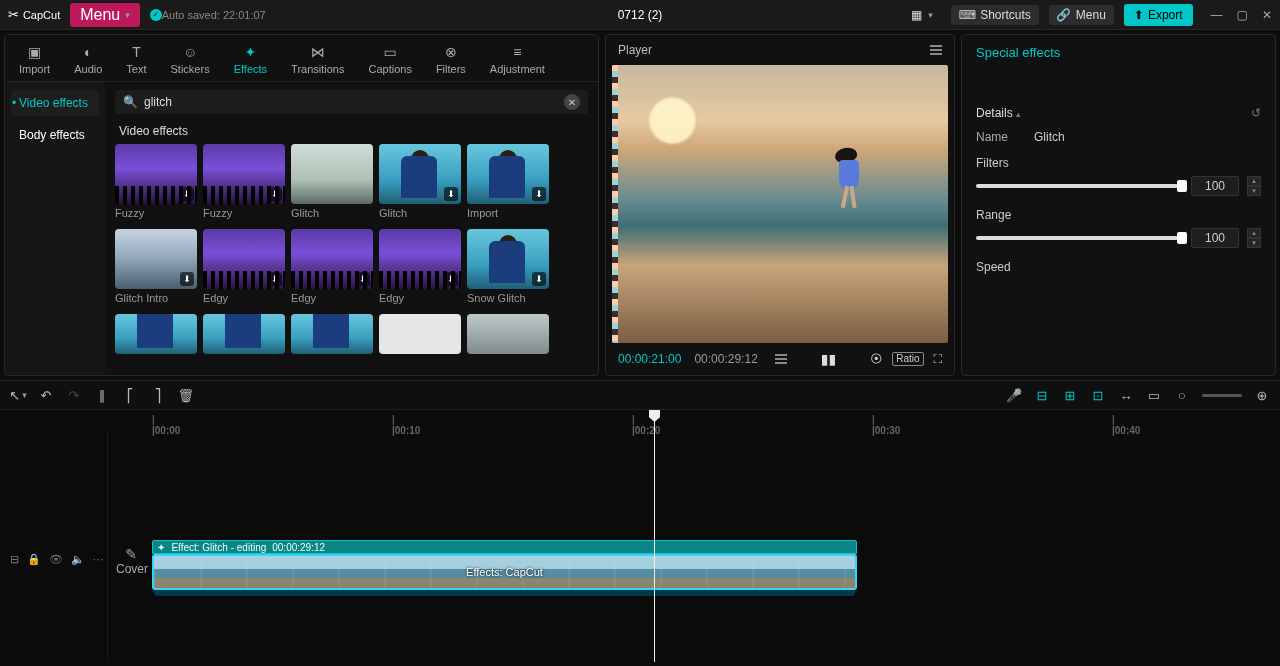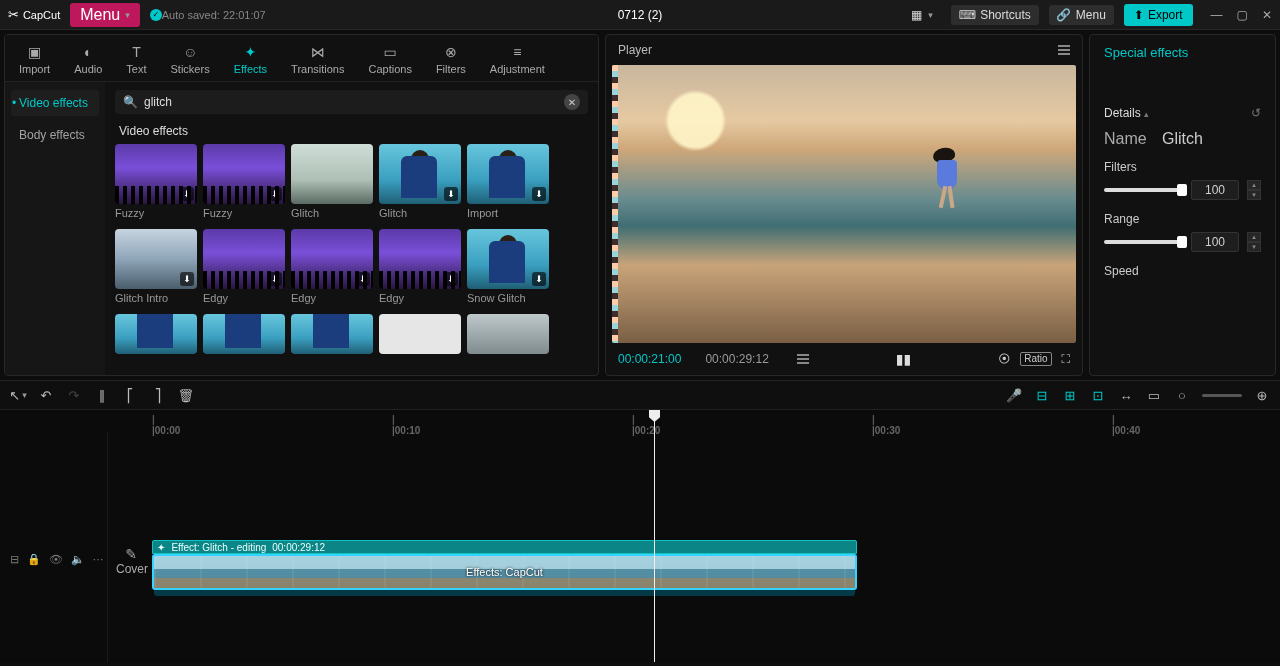--- a/index.html
+++ b/index.html
@@ -14,31 +14,31 @@
 .title-center { position:absolute; left:50%; transform:translateX(-50%); color:#fff; font-size:12px; font-weight:500;}
 .tb-btn { background:transparent; color:#ddd; padding:3px 8px; border-radius:3px; font-size:12px; display:flex; align-items:center; gap:4px;}
 .tb-btn.boxed { background:#2d2d2d; }
 .tb-btn.export { background:#00c8c8; color:#000; font-weight:500; padding:4px 10px; }
 .win-ctrl { display:flex; gap:14px; margin-left:8px; color:#aaa; }
 .win-ctrl span { cursor:default; }
 
 .workspace { display:flex; height: 350px; gap:6px; padding:4px; }
 .panel { background:#111; border:1px solid #282828; border-radius:4px; display:flex; flex-direction:column; overflow:hidden; }
 .panel.left { width: 595px; }
-.panel.mid { width: 478px; }
+.panel.mid { width: 350px; }
 .panel.right { flex:1; }
 
 .top-tabs { display:flex; background:#111; padding:4px 8px 0; gap:12px; border-bottom:1px solid #222; }
 .top-tab { display:flex; flex-direction:column; align-items:center; gap:2px; padding:4px 6px 6px; color:#aaa; font-size:11px; cursor:default; }
 .top-tab.active { color:#00c8c8; }
 .tab-icon { width:18px; height:18px; display:flex; align-items:center; justify-content:center; font-size:14px;}
 
 .left-body { display:flex; flex:1; overflow:hidden;}
 .side-sub { width:100px; background:#161616; padding:8px 6px; display:flex; flex-direction:column; gap:6px;}
-.sub-item { padding:6px 8px; font-size:12px; color:#a3a3a3; border-radius:3px; position:relative;}
+.sub-item { padding:6px 8px; font-size:12px; color:#ffffff; border-radius:3px; position:relative;}
 .sub-item.active { color:#00c8c8; background:#1e1e1e;}
 .sub-item.active::before { content:"•"; position:absolute; left:1px; }
 .effects-area { flex:1; padding:8px 10px; display:flex; flex-direction:column; }
 .search-wrap { display:flex; align-items:center; background:#1c1c1c; border-radius:4px; padding:4px 8px; gap:6px;}
 .search-wrap input { flex:1; background:transparent; border:none; outline:none; color:#ddd; font-size:12px;}
 .search-clear { width:16px; height:16px; border-radius:50%; background:#444; color:#ccc; font-size:10px; display:flex; align-items:center; justify-content:center;}
 .section-title { margin:10px 4px 6px; font-size:12px; color:#ddd; }
 .grid { display:grid; grid-template-columns: repeat(5, 82px); gap:10px 6px; overflow-y:auto; padding-right:4px; }
 .thumb { display:flex; flex-direction:column; gap:3px; }
 .thumb-img { width:82px; height:60px; border-radius:4px; position:relative; background:#333; overflow:hidden; }
@@ -61,30 +61,30 @@
   radial-gradient(circle at 18% 20%, rgba(255,245,200,.9) 0 6%, transparent 7%),
   linear-gradient(180deg,#c8b79e 0%, #e6c9a2 20%, #cfa87a 30%, #6a8c8f 48%, #3f6e73 58%, #c9a47a 72%, #7a5f44 100%);
   position:relative;}
 .girl { position:absolute; right:24%; top:30%; width:34px; height:62px; }
 .girl .hair { width:22px;height:14px; background:#1a1410; border-radius:50% 50% 40% 40%; position:absolute; top:0; left:2px; transform:rotate(-10deg);}
 .girl .body { width:20px; height:30px; background:#5a7bdc; position:absolute; top:12px; left:6px; border-radius:4px 4px 10px 10px;}
 .girl .leg { width:4px;height:22px; background:#caa787; position:absolute; top:38px;}
 .girl .leg.l{ left:10px; transform:rotate(12deg);} .girl .leg.r{ left:18px; transform:rotate(-8deg);}
 .glitch-stripe { position:absolute; left:0; width:6px; top:0; bottom:0; background:repeating-linear-gradient(180deg,#ffccaa 0 6px,#99d4d9 6px 12px,#3f2c2c 12px 18px);}
 .player-ctrl { display:flex; align-items:center; justify-content:space-between; padding:8px 12px; }
-.time-left { display:flex; gap:24px; font-size:12px;}
+.time-left { display:flex; gap:13px; font-size:12px;}
 .time-cur { color:#00c8c8;}
 .time-tot { color:#999;}
 .play-center { font-size:14px; color:#ddd;}
 .player-right { display:flex; gap:10px; color:#ccc;}
 .ratio-box { border:1px solid #888; padding:0 3px; font-size:10px; border-radius:2px;}
 
 .right-hdr { padding:10px 14px; color:#00c8c8; font-size:13px; font-weight:500;}
 .details-hdr { display:flex; justify-content:space-between; align-items:center; padding:4px 14px; color:#ddd; font-size:12px;margin-top:32px;}
-.prop-row { display:flex; align-items:center; gap:12px; padding:6px 14px; font-size:16px; color:#ccc;}
+.prop-row { display:flex; align-items:center; gap:12px; padding:6px 14px; font-size:12px; color:#ccc;}
 .prop-label { width:46px; color:#aaa;}
 .slider-row { padding:6px 14px; }
 .slider-row .sl-label { font-size:12px; color:#ccc; margin-bottom:6px; display:block;}
 .sl-body { display:flex; align-items:center; gap:8px;}
 .slider { flex:1; height:4px; background:#ddd; border-radius:2px; position:relative;}
 .slider .knob { position:absolute; top:-4px; width:10px; height:12px; background:#fff; border-radius:2px;}
 .num-box { width:48px; background:#1e1e1e; border:1px solid #333; text-align:center; padding:2px 0; font-size:12px; border-radius:2px;}
 .stepper { width:14px; display:flex; flex-direction:column; }
 .stepper span { height:10px; background:#262626; border:1px solid #333; font-size:7px; display:flex; align-items:center; justify-content:center; color:#888;}
 

